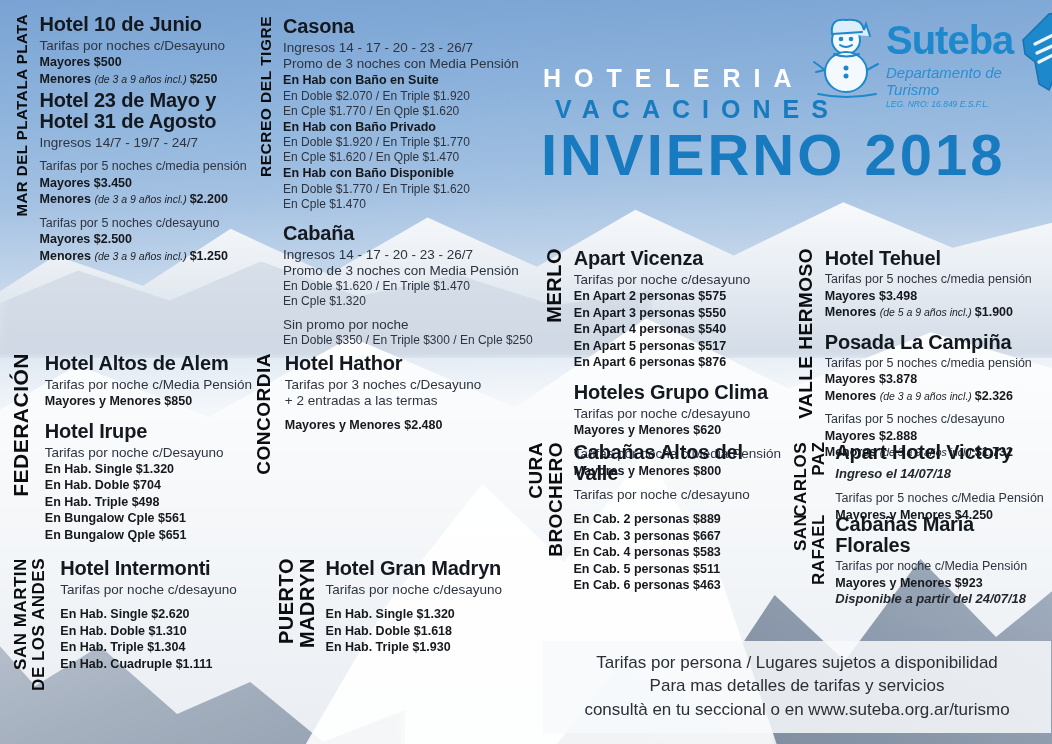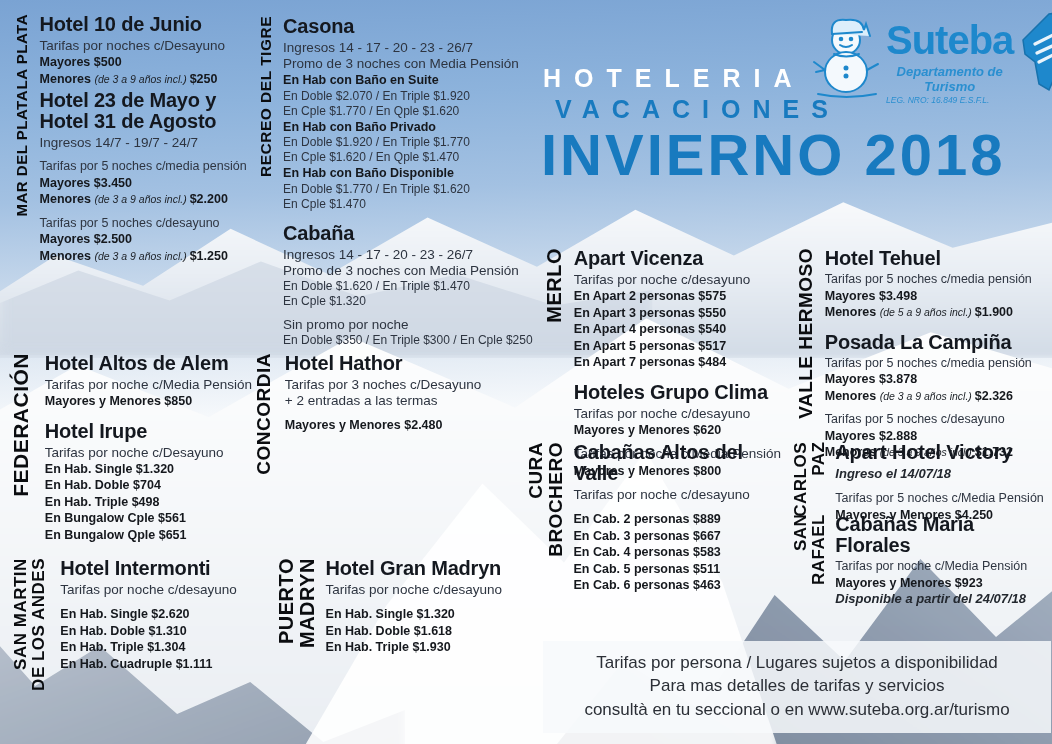--- a/index.html
+++ b/index.html
@@ -34,21 +34,21 @@
     filter:blur(4px);}
 
   
   .title-block{position:absolute;left:543px;top:66px;z-index:3;line-height:1;}
   .kicker{font-size:25px;font-weight:700;color:#ffffff;letter-spacing:13px;}
   .subtitle{font-size:25px;font-weight:700;color:#187abf;letter-spacing:12px;margin-top:6px;margin-left:12px;}
   .big-title{font-size:58px;font-weight:700;color:#187abf;letter-spacing:3px;margin-top:4px;margin-left:-2px;}
   .logo{position:absolute;left:810px;top:10px;z-index:3;display:flex;align-items:flex-start;}
   .logo-text{margin-left:4px;margin-top:10px;}
   .logo-brand{font-size:40px;font-weight:700;color:#1e88cc;line-height:1;letter-spacing:-1px;}
-  .logo-dept{font-size:13px;font-style:italic;font-weight:700;color:#2a8fd0;margin-top:4px;text-align:center;}
+  .logo-dept{font-size:15px;font-style:italic;font-weight:400;color:#2a8fd0;margin-top:4px;}
   .logo-leg{font-size:8.5px;font-style:italic;color:#2a8fd0;margin-top:1px;}
 
   
   .sec{position:absolute;display:flex;align-items:flex-start;z-index:3;}
   .vlabel{
     writing-mode:vertical-rl;transform:rotate(180deg);text-align:right;
     font-weight:700;color:#0b0d10;letter-spacing:.5px;line-height:1.04;white-space:pre-line;
     flex:0 0 auto;
   }
   .content{flex:1 1 auto;min-width:0;}
@@ -240,21 +240,21 @@
   <section class="sec" style="left:544px;top:248px;width:252px;gap:9px">
       <div class="vlabel" style="font-size: 20px;">MERLO</div>
       <div class="content">
         <div class="hotel">
           <div class="hname">Apart Vicenza</div>
           <div class="line lead">Tarifas por noche c/desayuno</div>
           <div class="line bold">En Apart 2 personas $575</div>
           <div class="line bold">En Apart 3 personas $550</div>
           <div class="line bold">En Apart 4 personas $540</div>
           <div class="line bold">En Apart 5 personas $517</div>
-          <div class="line bold">En Apart 7 personas $484</div>
+          <div class="line bold">En Apart 6 personas $876</div>
         </div>
         <div class="hotel">
           <div class="hname">Hoteles Grupo Clima</div>
           <div class="line lead">Tarifas por noche c/desayuno</div>
           <div class="line bold">Mayores y Menores $620</div>
           <div class="line lead gap">Tarifas por noche c/Media Pensión</div>
           <div class="line bold">Mayores y Menores $800</div>
         </div>
       </div>
     </section>

